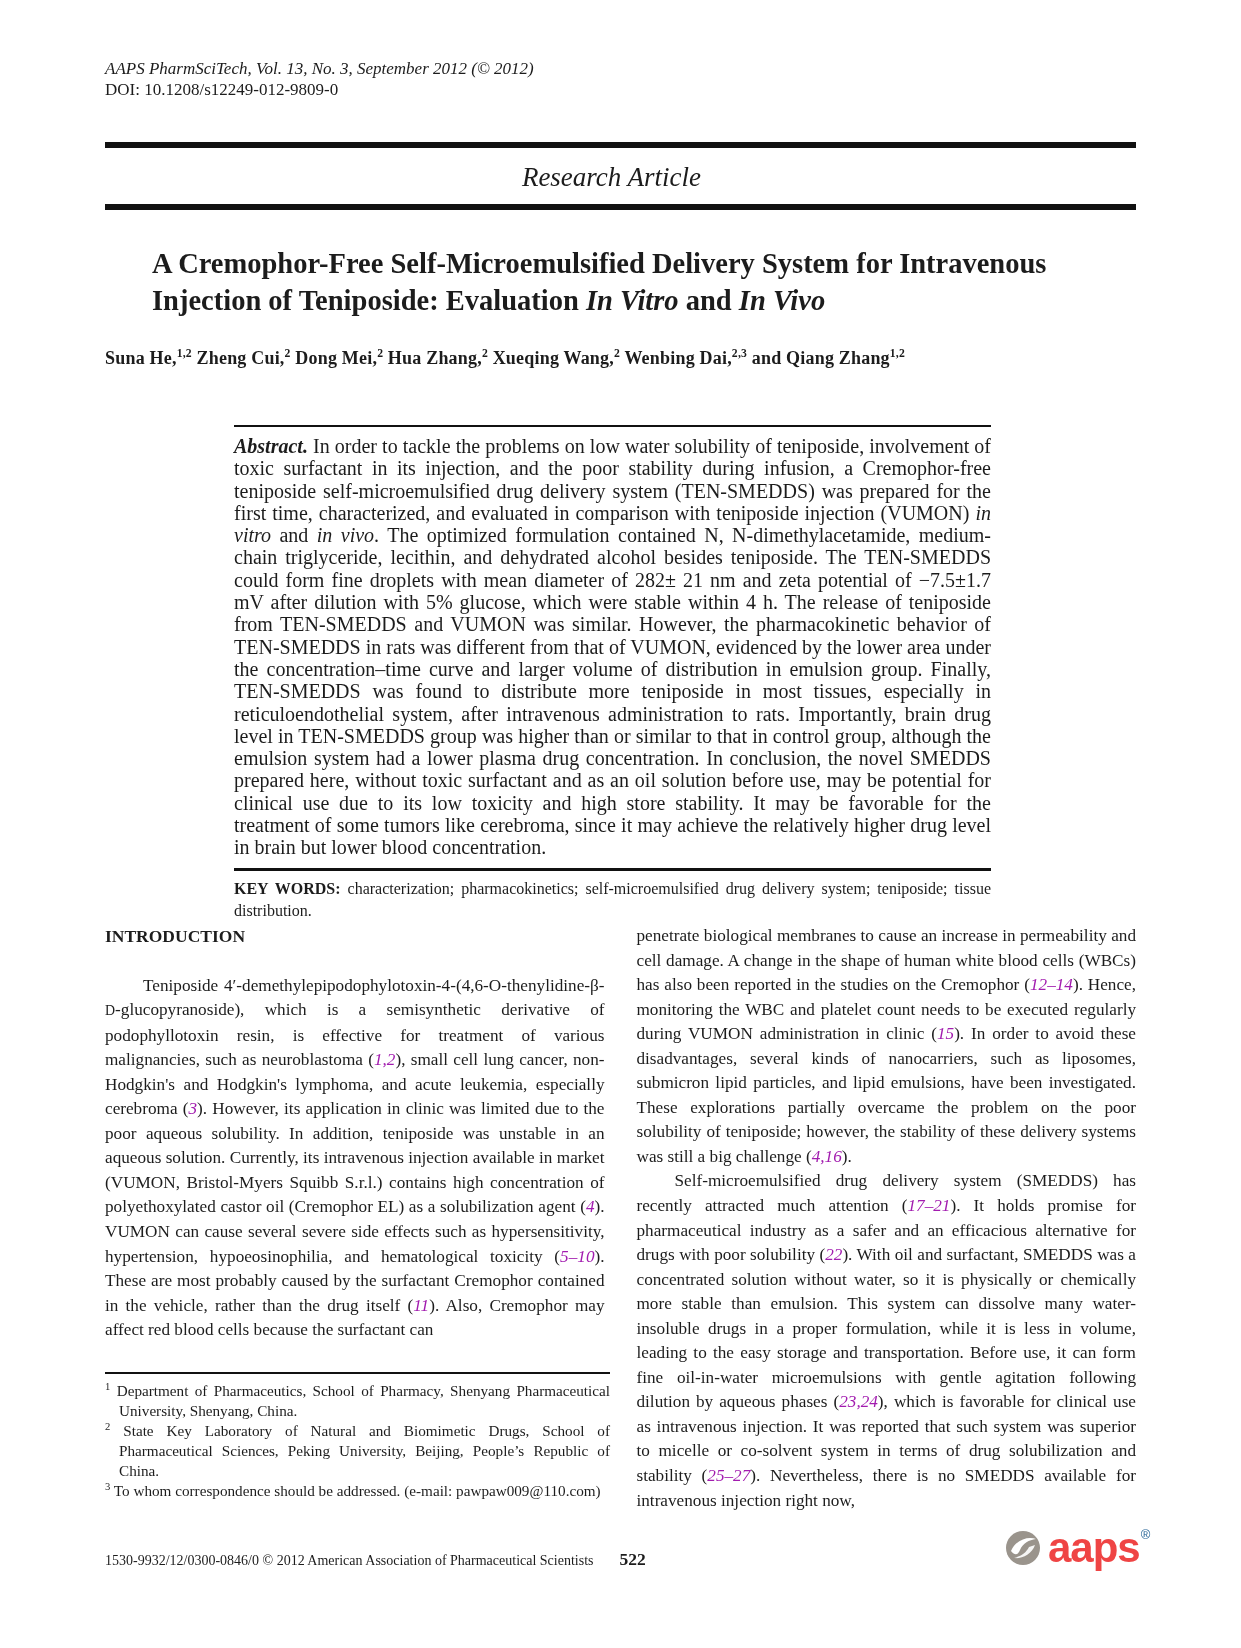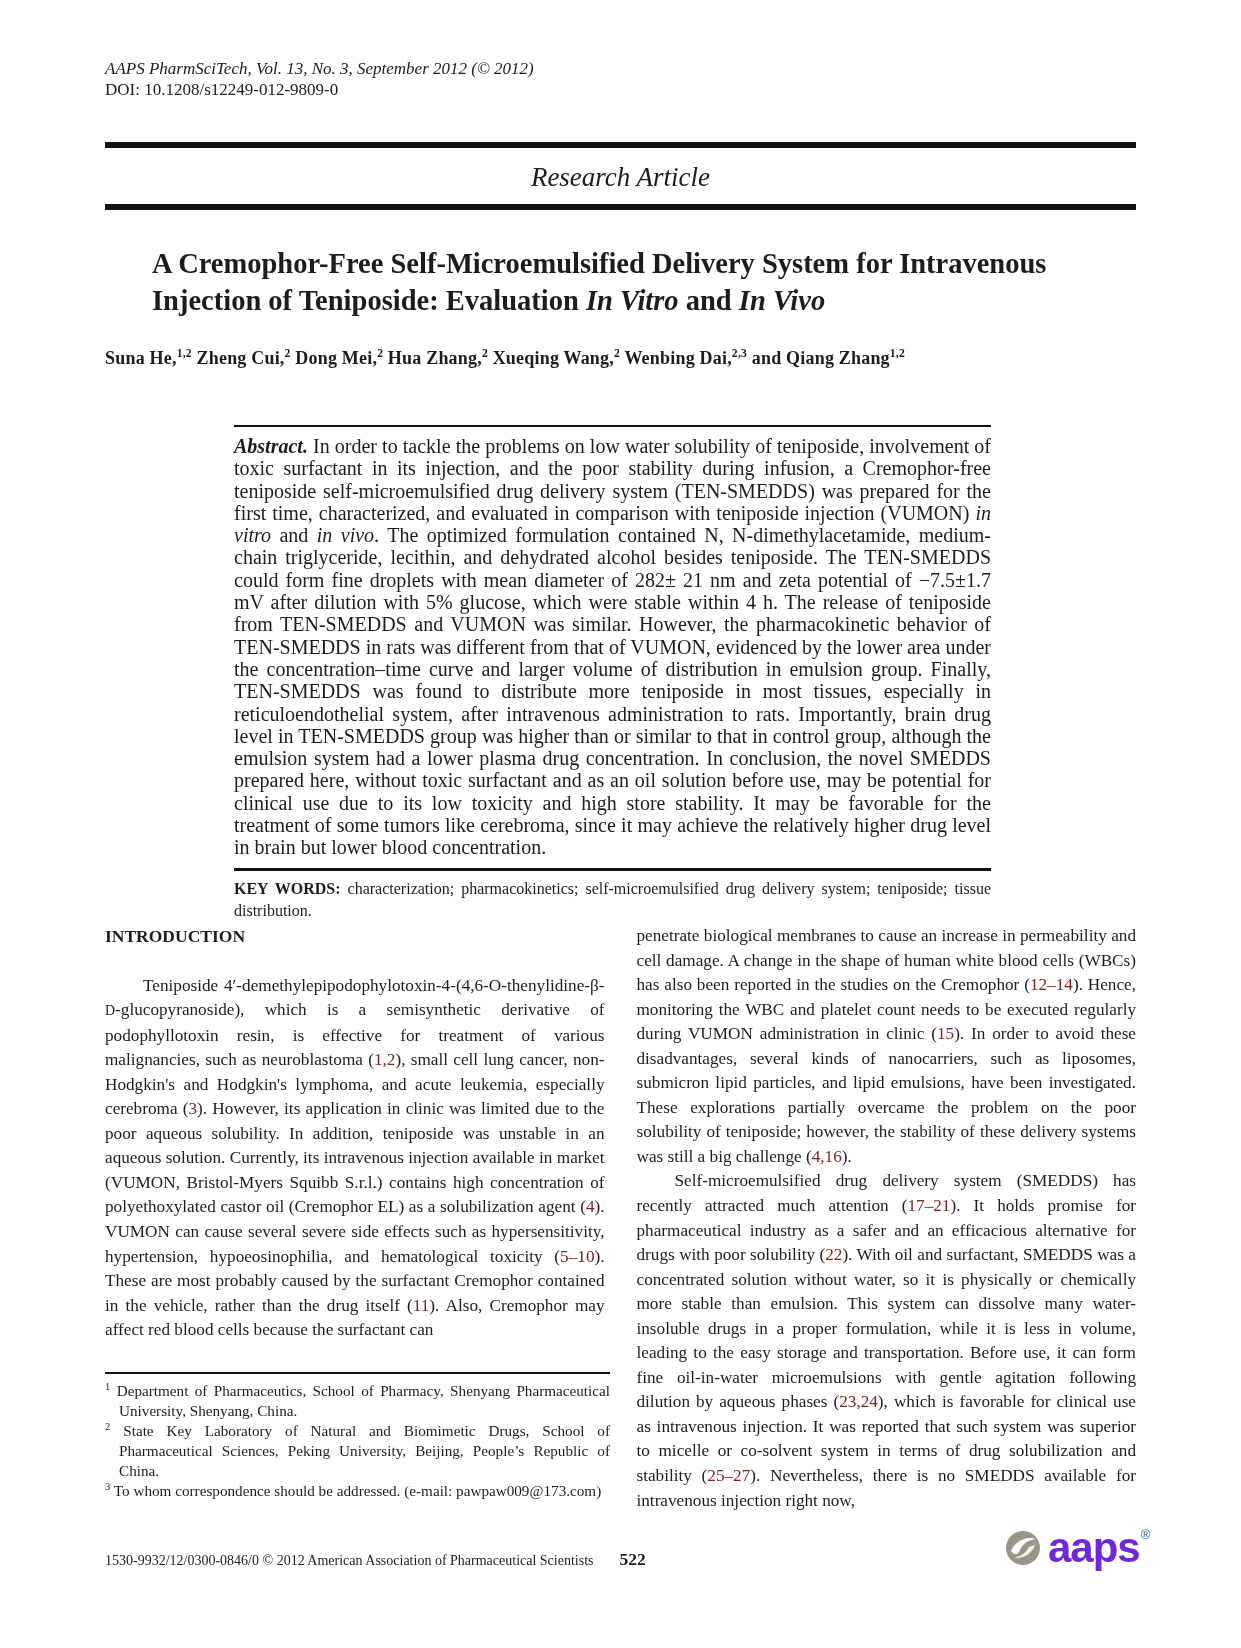--- a/index.html
+++ b/index.html
@@ -13,21 +13,21 @@
   }
   
   .jheader{position:absolute;left:105px;top:58px;width:1031px;font-size:17px;line-height:21px;}
   .jheader .jline{font-style:italic;}
   .jheader .dline{font-style:normal;}
   
   .bar{position:absolute;left:105px;width:1031px;height:6px;background:#111;}
   .bar1{top:142px;}
   .bar2{top:204px;}
   .banner{
-    position:absolute;left:105px;top:155px;width:1031px;
+    position:absolute;left:96px;top:155px;width:1031px;
     text-align:center;font-style:italic;font-size:27px;line-height:44px;
   }
   
   .title{
     position:absolute;left:105px;top:226px;width:975px;
     font-size:28.5px;font-weight:bold;line-height:37px;text-align:left;margin-left:47px;
   }
   
   .authors{
     position:absolute;left:105px;top:348px;width:1031px;
@@ -56,32 +56,32 @@
   .footnote sup{font-size:70%;line-height:0;}
   
   .footer{position:absolute;left:105px;top:1549px;width:700px;white-space:nowrap;}
   .issn{font-size:14px;}
   .pageno{font-size:17.5px;font-weight:bold;margin-left:26px;}
   
   .logo{position:absolute;left:1005px;top:1530px;display:flex;align-items:center;}
   .logo .swirl{width:36px;height:36px;margin-right:7px;}
   .logo .logotext{
     font-family:"Liberation Sans","DejaVu Sans",sans-serif;
-    font-size:42px;font-weight:bold;color:#6d28d9;letter-spacing:-1px;line-height:36px;
+    font-size:42px;font-weight:bold;color:#ef4444;letter-spacing:-1px;line-height:36px;
   }
   .logo .reg{
     font-family:"Liberation Sans","DejaVu Sans",sans-serif;
     font-size:13px;color:#1d5e92;vertical-align:top;position:relative;top:-14px;left:1px;
   }
   
   .seg-i{font-style:italic;}
   .seg-b{font-weight:bold;}
   .seg-bi{font-weight:bold;font-style:italic;}
   .seg-sup{font-size:65%;vertical-align:super;line-height:0;}
-  .seg-cite{color:#7f1d1d;}
+  .seg-cite{color:#a21caf;font-style:italic;}
   .seg-sc{font-size:81%;}
 </style>
 </head>
 <body>
 
 <div class="page">
 
   <div class="jheader">
     <div class="jline">AAPS PharmSciTech, Vol. 13, No. 3, September 2012 (© 2012)</div>
     <div class="dline">DOI: 10.1208/s12249-012-9809-0</div>
@@ -110,21 +110,21 @@
     <div class="col">
       <p><span>penetrate biological membranes to cause an increase in permeability and cell damage. A change in the shape of human white blood cells (WBCs) has also been reported in the studies on the Cremophor (</span><span class="seg-cite">12–14</span><span>). Hence, monitoring the WBC and platelet count needs to be executed regularly during VUMON administration in clinic (</span><span class="seg-cite">15</span><span>). In order to avoid these disadvantages, several kinds of nanocarriers, such as liposomes, submicron lipid particles, and lipid emulsions, have been investigated. These explorations partially overcame the problem on the poor solubility of teniposide; however, the stability of these delivery systems was still a big challenge (</span><span class="seg-cite">4,16</span><span>).</span></p>
       <p class="indent"><span>Self-microemulsified drug delivery system (SMEDDS) has recently attracted much attention (</span><span class="seg-cite">17–21</span><span>). It holds promise for pharmaceutical industry as a safer and an efficacious alternative for drugs with poor solubility (</span><span class="seg-cite">22</span><span>). With oil and surfactant, SMEDDS was a concentrated solution without water, so it is physically or chemically more stable than emulsion. This system can dissolve many water-insoluble drugs in a proper formulation, while it is less in volume, leading to the easy storage and transportation. Before use, it can form fine oil-in-water microemulsions with gentle agitation following dilution by aqueous phases (</span><span class="seg-cite">23,24</span><span>), which is favorable for clinical use as intravenous injection. It was reported that such system was superior to micelle or co-solvent system in terms of drug solubilization and stability (</span><span class="seg-cite">25–27</span><span>). Nevertheless, there is no SMEDDS available for intravenous injection right now,</span></p>
     </div>
   </div>
 
   <div class="footnotes">
     <div class="fn-rule"></div>
     <div class="footnote"><sup>1</sup> <span>Department of Pharmaceutics, School of Pharmacy, Shenyang Pharmaceutical University, Shenyang, China.</span></div>
     <div class="footnote"><sup>2</sup> <span>State Key Laboratory of Natural and Biomimetic Drugs, School of Pharmaceutical Sciences, Peking University, Beijing, People’s Republic of China.</span></div>
-    <div class="footnote"><sup>3</sup> <span>To whom correspondence should be addressed. (e-mail: pawpaw009@173.com)</span></div>
+    <div class="footnote"><sup>3</sup> <span>To whom correspondence should be addressed. (e-mail: pawpaw009@110.com)</span></div>
   </div>
 
   <div class="footer">
     <span class="issn">1530-9932/12/0300-0846/0 © 2012 American Association of Pharmaceutical Scientists</span><span class="pageno">522</span>
   </div>
 
   <div class="logo">
     <svg class="swirl" viewBox="0 0 36 36" xmlns="http://www.w3.org/2000/svg">
       <circle cx="18" cy="18" r="17" fill="#9a948c"></circle>
       <path d="M6 21 C11 9, 24 6, 31 9 C24 10, 18 13, 15 20 C13 25, 10 26, 6 21 Z" fill="#ffffff"></path>

